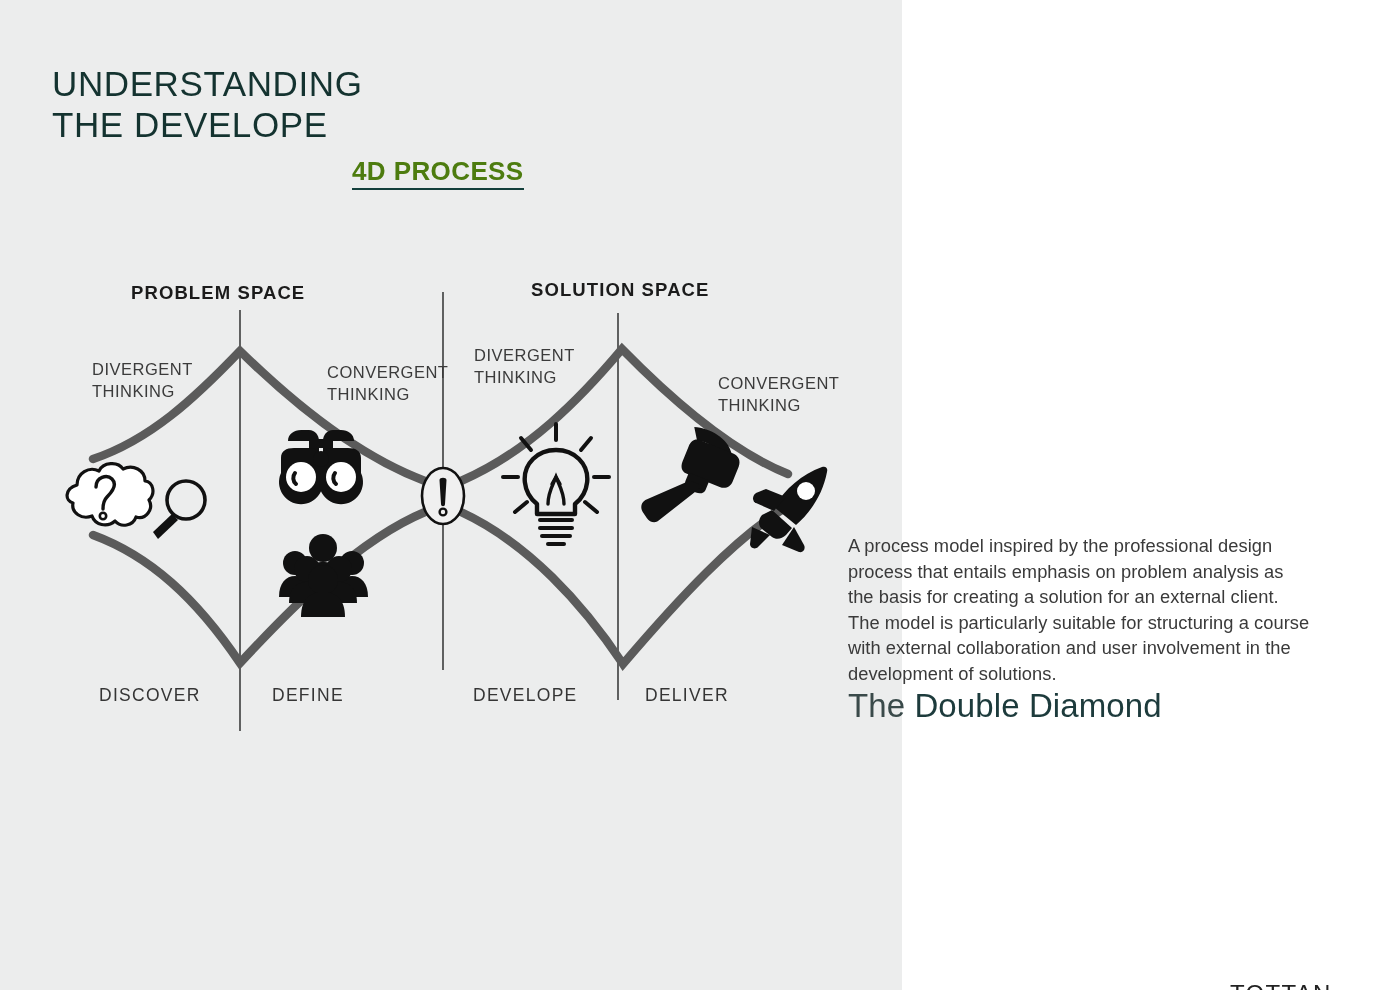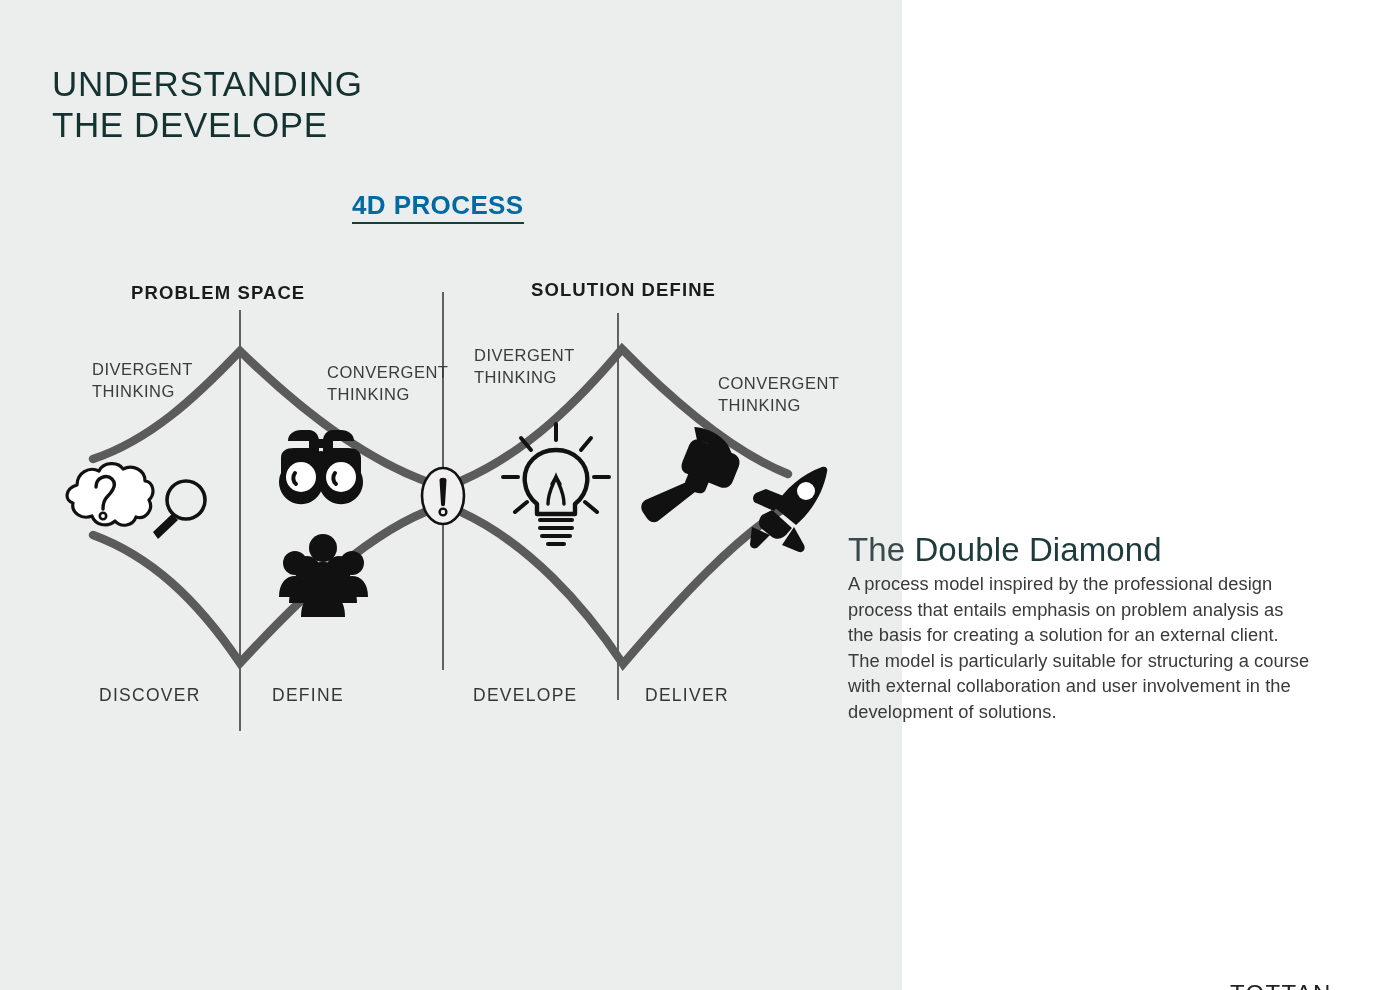--- a/index.html
+++ b/index.html
@@ -32,26 +32,25 @@
     letter-spacing: 0.6px;
     font-weight: 400;
     white-space: pre-line;
   }
 
   #section-title-wrap {
     position: absolute;
     left: 352px; top: 156px;
   }
   #section-title {
-    color: #0369a1;
+    color: #4d7c0f;
     font-size: 26px;
     font-weight: 700;
     letter-spacing: 0.4px;
     line-height: 30px;
-    margin-top: 34px;
   }
   #section-title-underline {
     margin-top: 2px;
     height: 2px;
     background: #14403c;
     width: 172px;
   }
 
   
   #diagram {
@@ -265,42 +264,42 @@
       <path fill="#111111" d="M 22,45 L 42,63 L 36,70 C 32,74 26,75 22,72 L 12,64
                C 8,61 8,54 12,50 Z"></path>
       <path fill="#111111" d="M 16,24 L 36,32 L 24,46 L 6,38 C 2,36 2,31 6,28 Z"></path>
       <path fill="#111111" d="M 44,62 L 54,80 C 56,84 53,88 49,87 L 32,80 Z"></path>
       <circle cx="56" cy="26" r="9" fill="#ffffff"></circle>
       <path fill="#111111" d="M 2,62 L 20,70 L 8,82 C 5,85 0,83 0,79 Z"></path>
     </g>
   </svg>
 
   <div class="space-label" id="label-problem-space">PROBLEM SPACE</div>
-  <div class="space-label" id="label-solution-space">SOLUTION DEFINE</div>
+  <div class="space-label" id="label-solution-space">SOLUTION SPACE</div>
 
   <div class="thinking-label" id="label-divergent-1">DIVERGENT
 THINKING</div>
   <div class="thinking-label" id="label-convergent-1">CONVERGENT
 THINKING</div>
   <div class="thinking-label" id="label-divergent-2">DIVERGENT
 THINKING</div>
   <div class="thinking-label" id="label-convergent-2">CONVERGENT
 THINKING</div>
 
   <div class="phase-label" id="label-discover">DISCOVER</div>
   <div class="phase-label" id="label-define">DEFINE</div>
   <div class="phase-label" id="label-develope">DEVELOPE</div>
   <div class="phase-label" id="label-deliver">DELIVER</div>
 </div>
 
 <div id="doubleDiamond-block">
-  <div id="dd-heading">
-    <span class="light">The </span><span>Double Diamond</span>
-  </div>
   <div id="dd-body">A process model inspired by the professional design
 process that entails emphasis on problem analysis as
 the basis for creating a solution for an external client.
 The model is particularly suitable for structuring a course
 with external collaboration and user involvement in the
 development of solutions.</div>
+  <div id="dd-heading">
+    <span class="light">The </span><span>Double Diamond</span>
+  </div>
 </div>
 
 <div id="brand-mark">TOTTAN</div>
 
 </body></html>

